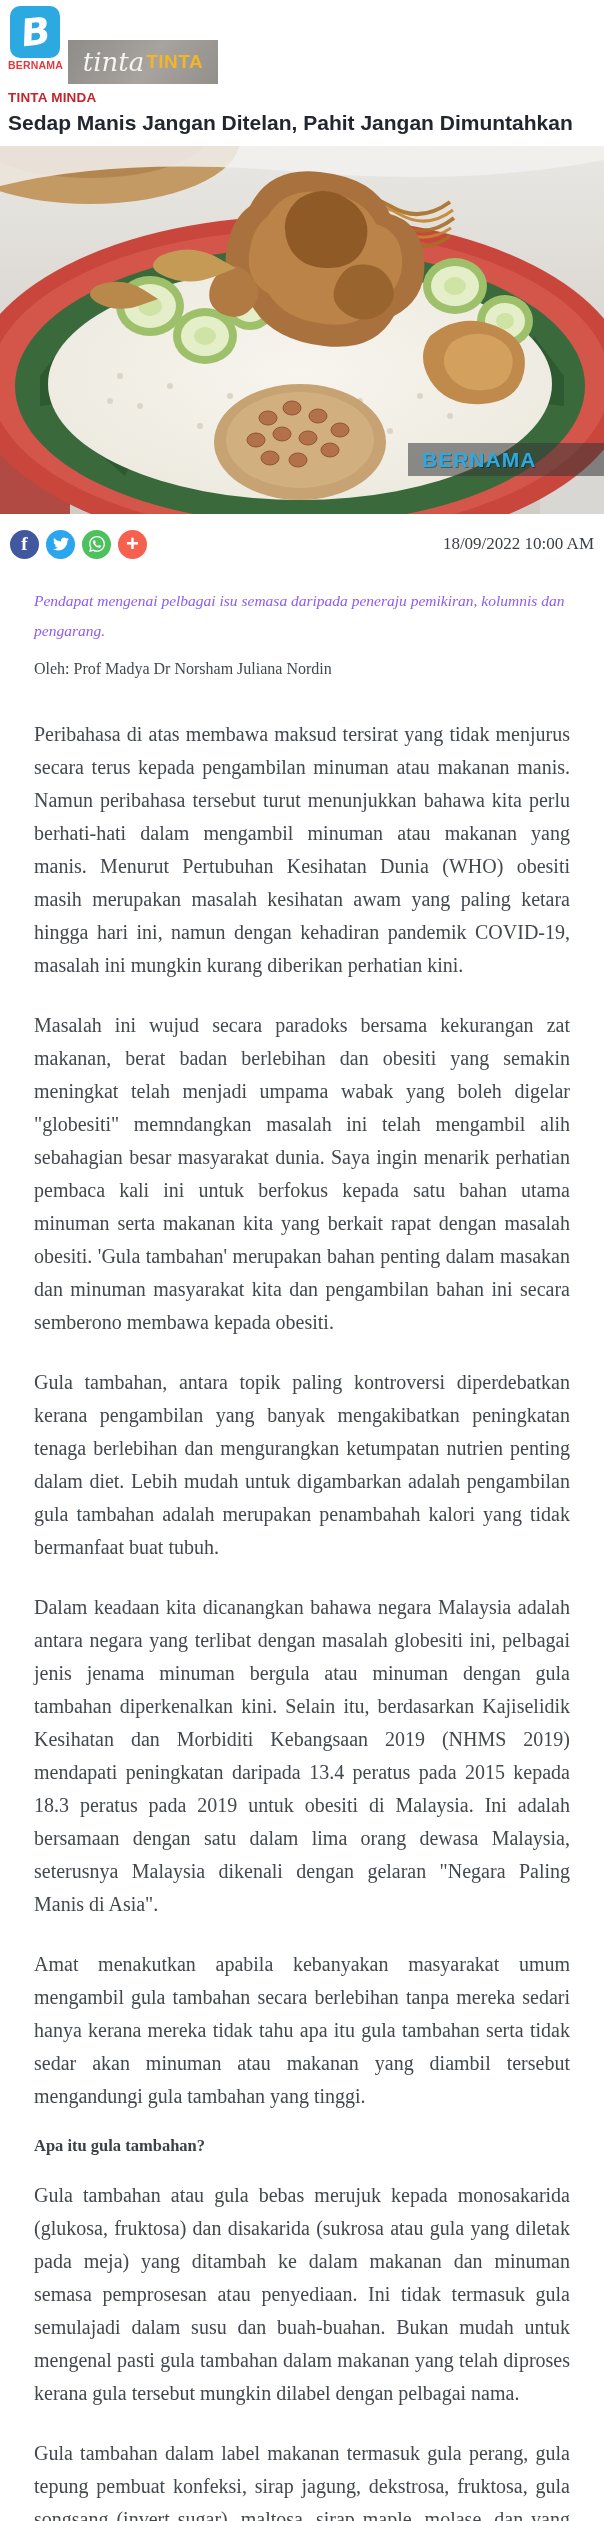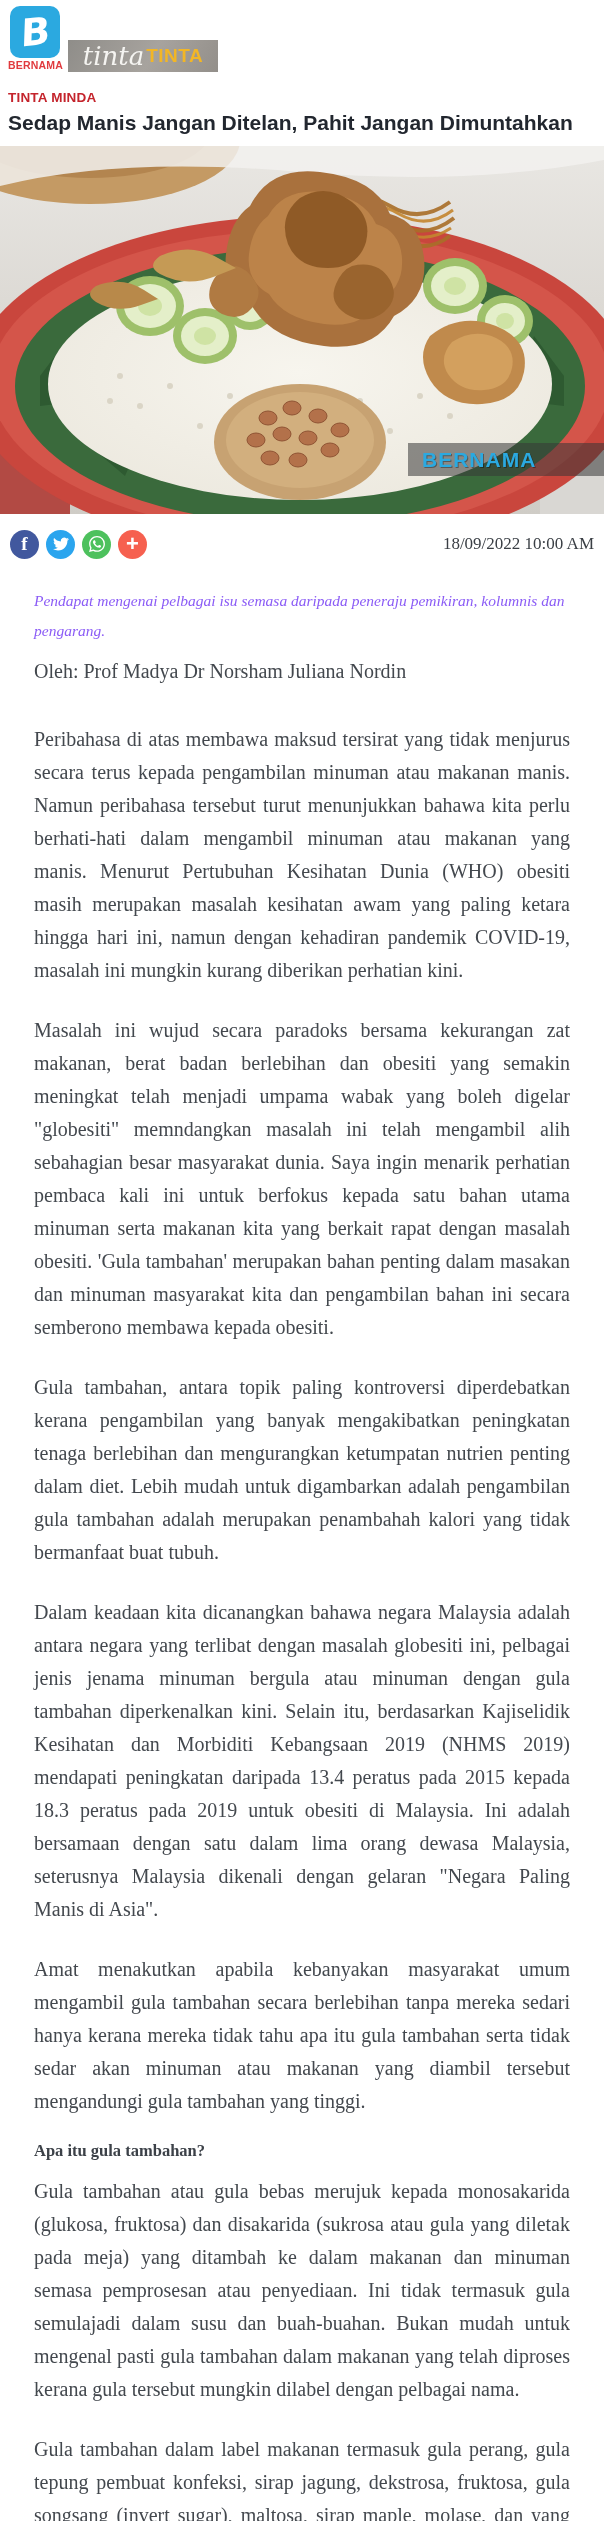--- a/index.html
+++ b/index.html
@@ -21,21 +21,21 @@
   }
   .bernama-logo .b-glyph {
     color: #fff; font-weight: bold; font-size: 38px; line-height: 1;
     font-family: "DejaVu Sans", sans-serif; transform: skewX(-8deg) rotate(-6deg);
   }
   .bernama-logo .b-text {
     color: #E03A3E; font-weight: bold; font-size: 10.5px; letter-spacing: 0.2px;
     margin-top: 1px; font-family: "Liberation Sans", sans-serif;
   }
   .tinta-banner {
-    position: absolute; left: 60px; top: 34px; width: 150px; height: 32px;
+    position: absolute; left: 60px; top: 34px; width: 150px; height: 44px;
     background: linear-gradient(120deg, #8f8d89 0%, #a7a39e 55%, #938f8a 100%);
     display: flex; align-items: center; justify-content: center;
   }
   .tinta-script {
     font-family: "DejaVu Serif", serif; font-style: italic;
     color: #f5f4f1; font-size: 26px; margin-right: 2px;
   }
   .tinta-bold {
     font-family: "Liberation Sans", sans-serif; font-weight: bold;
     color: #F2B626; font-size: 19px; letter-spacing: 0.5px;
@@ -82,32 +82,32 @@
   .share-btn svg { width: 16px; height: 16px; fill: #fff; }
   .date { color: #3a3f45; font-size: 17px; font-family: "Liberation Serif", serif; }
 
   
   .article-body { padding: 0 34px; margin-top: 26px; }
   .intro {
     font-family: "Liberation Serif", serif; font-style: italic;
     font-size: 15.5px; line-height: 30px; color: #8b5cf6; margin-bottom: 14px;
   }
   .byline {
-    font-family: "Liberation Serif", serif; font-size: 20px; color: #43484e;
+    font-family: "Liberation Serif", serif; font-size: 16px; color: #43484e;
     margin-bottom: 40px;
   }
   .article-body p.para {
     font-family: "Liberation Serif", serif;
     font-size: 20px; line-height: 33px; color: #43484e;
     text-align: justify; margin-bottom: 27px;
   }
   .article-body h3.subhead {
     font-family: "Liberation Serif", serif;
     font-size: 16.5px; color: #3c4148; font-weight: bold;
-    margin: -4px 0 14px 0;
+    margin: -4px 0 23px 0;
   }
 </style>
 </head>
 <body>
 
 <div class="page">
 
   <div class="masthead">
     <div class="bernama-logo">
       <div class="b-box">

